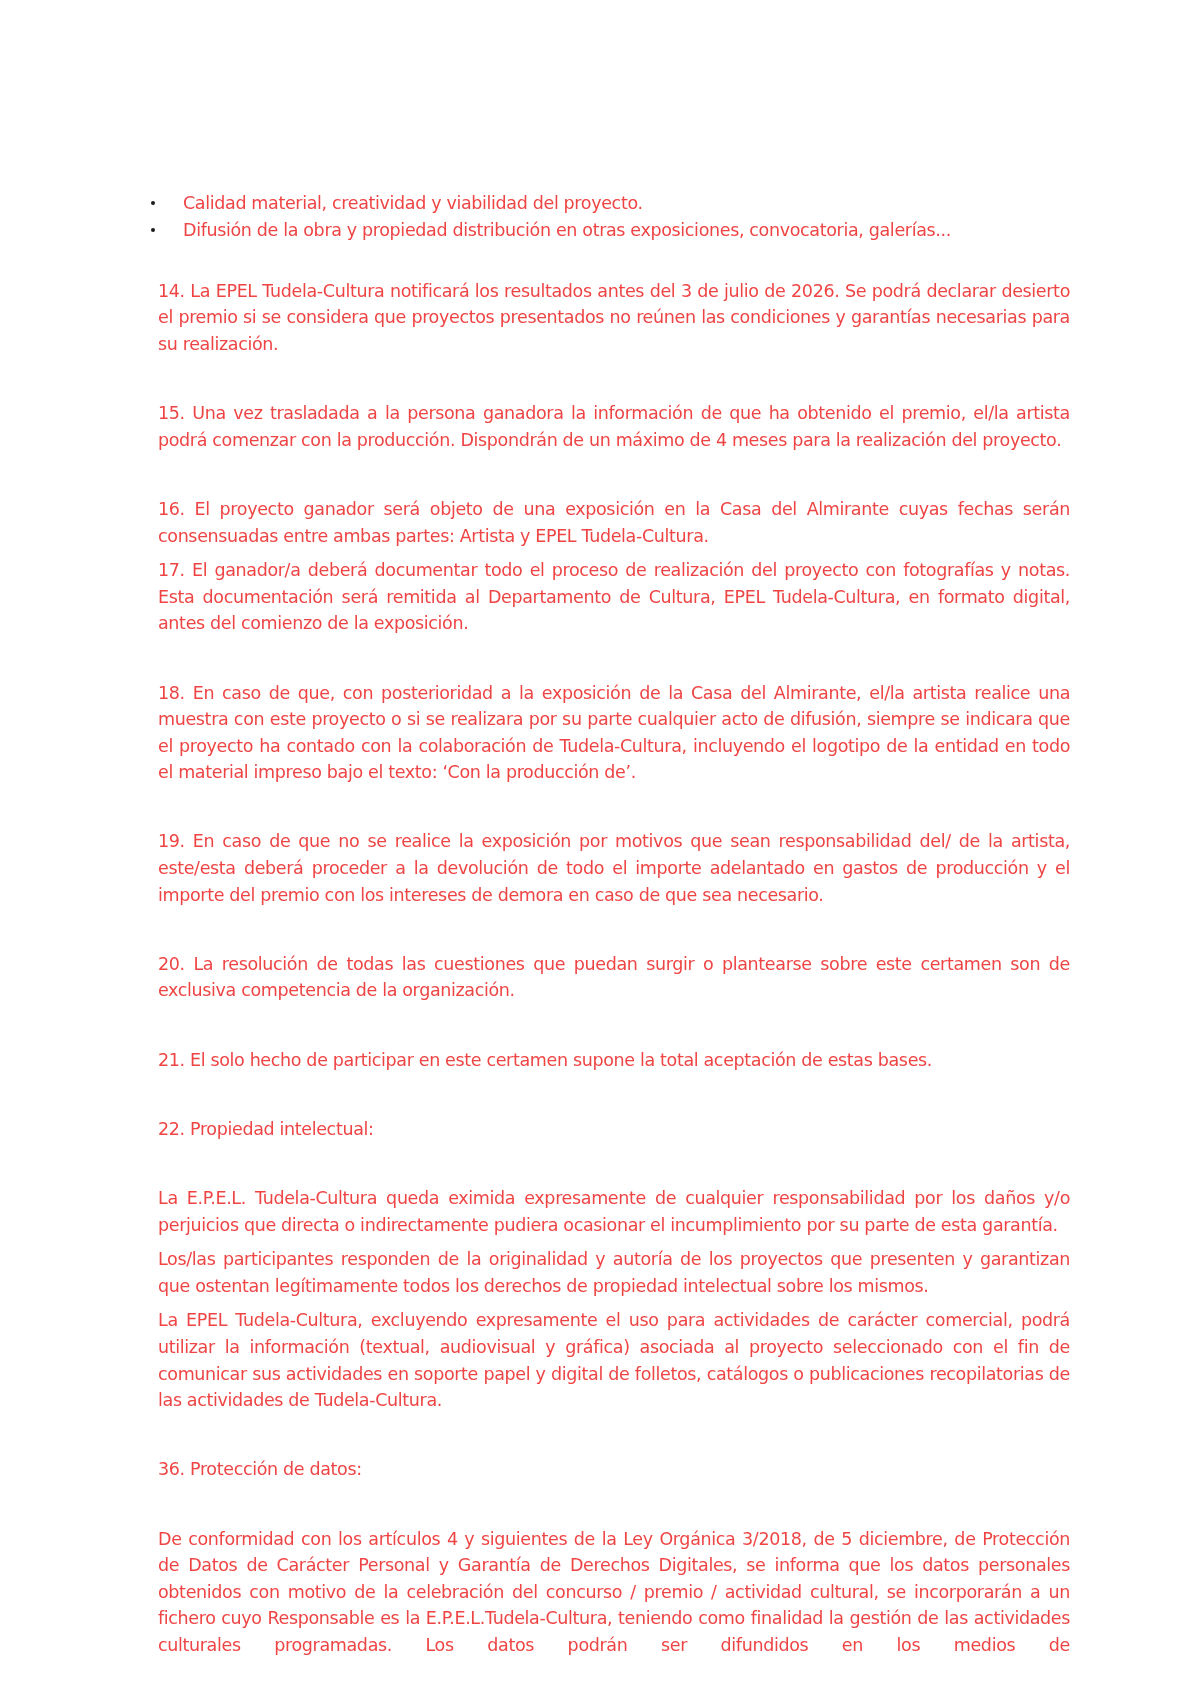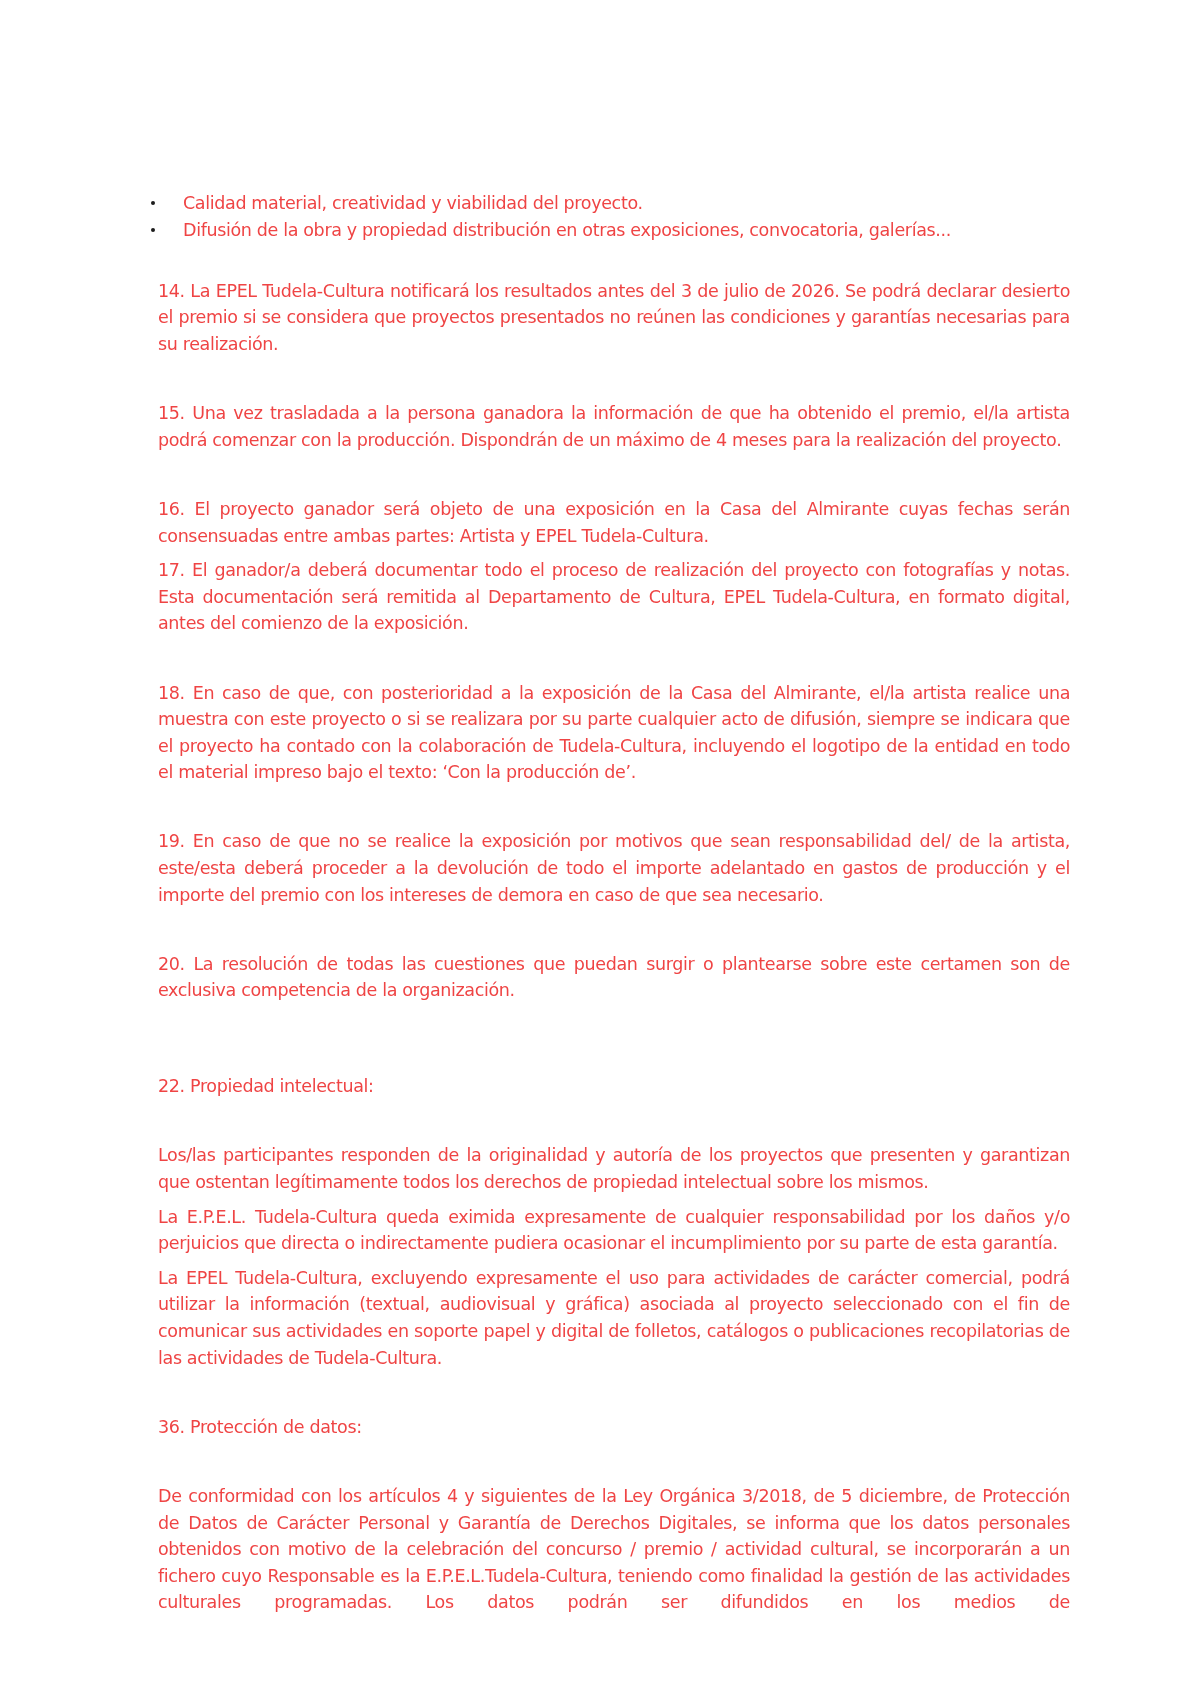--- a/index.html
+++ b/index.html
@@ -35,23 +35,24 @@
   <div class="gap"></div>
   <p>16. El proyecto ganador será objeto de una exposición en la Casa del Almirante cuyas fechas serán consensuadas entre ambas partes: Artista y EPEL Tudela-Cultura.</p>
   <p>17. El ganador/a deberá documentar todo el proceso de realización del proyecto con fotografías y notas. Esta documentación será remitida al Departamento de Cultura, EPEL Tudela-Cultura, en formato digital, antes del comienzo de la exposición.</p>
   <div class="gap"></div>
   <p>18. En caso de que, con posterioridad a la exposición de la Casa del Almirante, el/la artista realice una muestra con este proyecto o si se realizara por su parte cualquier acto de difusión, siempre se indicara que el proyecto ha contado con la colaboración de Tudela-Cultura, incluyendo el logotipo de la entidad en todo el material impreso bajo el texto: ‘Con la producción de’.</p>
   <div class="gap"></div>
   <p>19. En caso de que no se realice la exposición por motivos que sean responsabilidad del/ de la artista, este/esta deberá proceder a la devolución de todo el importe adelantado en gastos de producción y el importe del premio con los intereses de demora en caso de que sea necesario.</p>
   <div class="gap"></div>
   <p>20.  La resolución de todas las cuestiones que puedan surgir o plantearse sobre este certamen son de exclusiva competencia de la organización.</p>
   <div class="gap"></div>
+  <p>21.  El solo hecho de participar en este certamen supone la total aceptación de estas bases.</p>
   <div class="gap"></div>
   <p>22. Propiedad intelectual:</p>
   <div class="gap"></div>
+  <p>La E.P.E.L. Tudela-Cultura queda eximida expresamente de cualquier responsabilidad por los daños y/o perjuicios que directa o indirectamente pudiera ocasionar el incumplimiento por su parte de esta garantía.</p>
   <p>Los/las participantes responden de la originalidad y autoría de los proyectos que presenten y garantizan que ostentan legítimamente todos los derechos de propiedad intelectual sobre los mismos.</p>
-  <p>La E.P.E.L. Tudela-Cultura queda eximida expresamente de cualquier responsabilidad por los daños y/o perjuicios que directa o indirectamente pudiera ocasionar el incumplimiento por su parte de esta garantía.</p>
   <p>La EPEL Tudela-Cultura, excluyendo expresamente el uso para actividades de carácter comercial, podrá utilizar la información (textual, audiovisual y gráfica) asociada al proyecto seleccionado con el fin de comunicar sus actividades en soporte papel y digital de folletos, catálogos o publicaciones recopilatorias de las actividades de Tudela-Cultura.</p>
   <div class="gap"></div>
   <p>36. Protección de datos:</p>
   <div class="gap"></div>
   <p class="last-just">De conformidad con los artículos 4 y siguientes de la Ley Orgánica 3/2018, de 5 diciembre, de Protección de Datos de Carácter Personal y Garantía de Derechos Digitales, se informa que los datos personales obtenidos con motivo de la celebración del concurso / premio / actividad cultural, se incorporarán a un fichero cuyo Responsable es la E.P.E.L.Tudela-Cultura, teniendo como finalidad la gestión de las actividades culturales programadas. Los datos podrán ser difundidos en los medios de</p>
 </div>
 
 </body></html>

